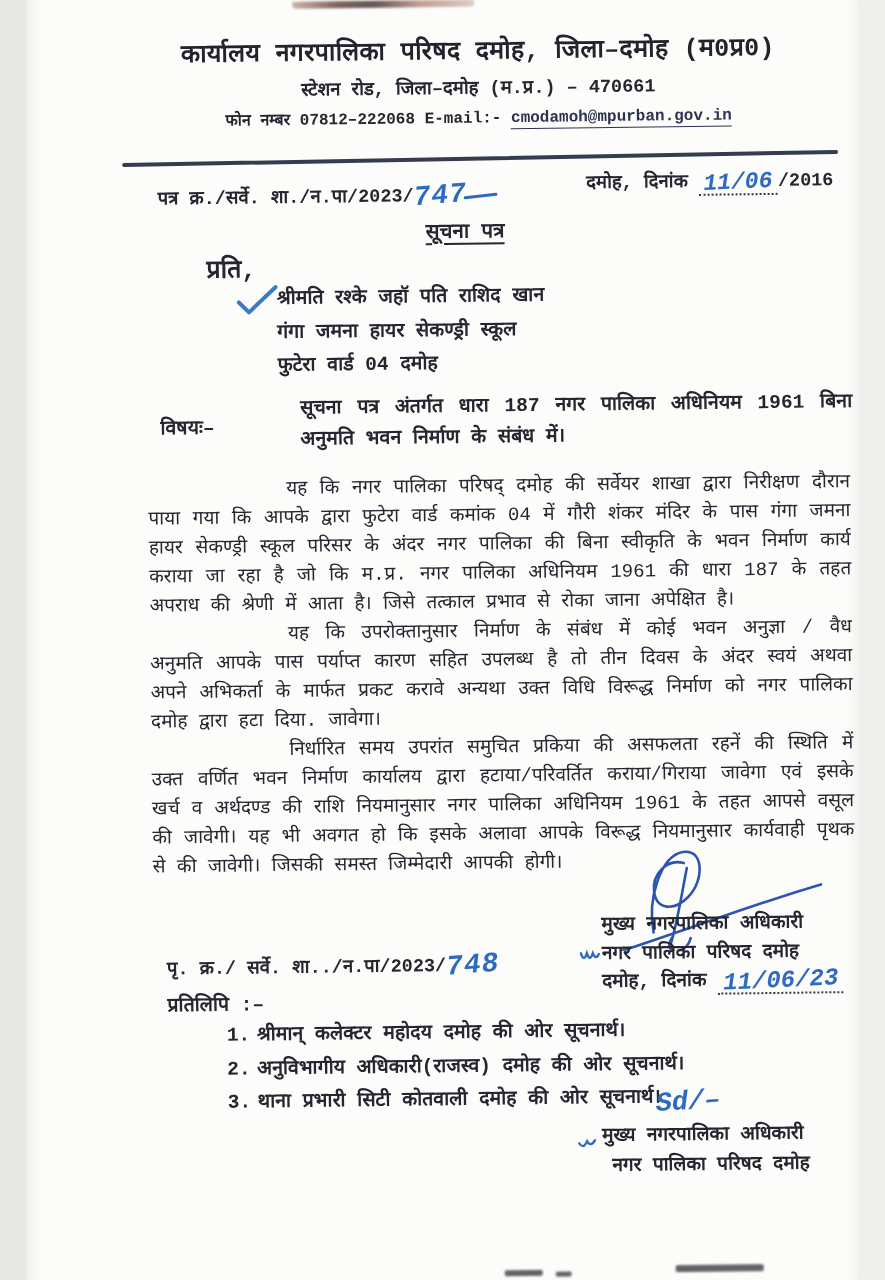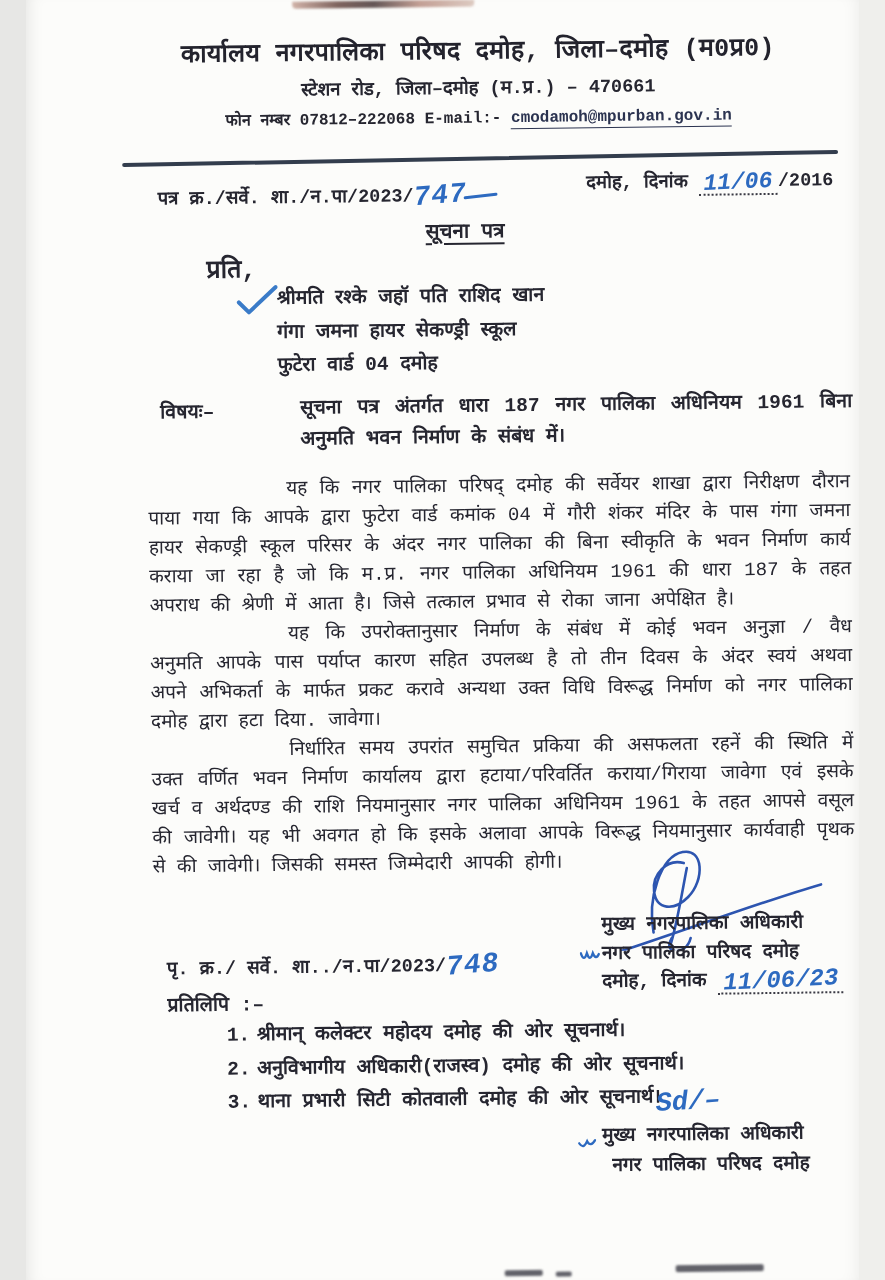--- a/index.html
+++ b/index.html
@@ -48,21 +48,21 @@
   .date-hw{font-size:23px;display:inline-block;transform:rotate(-2deg);line-height:1;vertical-align:-2px;}
 
   .notice-title{position:absolute;left:145px;top:216px;width:650px;text-align:center;
     font-size:20.5px;font-weight:700;}
   .notice-title span{text-decoration:underline;text-underline-offset:5px;}
 
   .prati{position:absolute;left:163px;top:248px;font-size:25px;font-weight:600;margin-left:48px;}
   .recipient{position:absolute;left:281px;top:281px;font-size:19.5px;font-weight:600;line-height:33.5px;}
   .check-icon{position:absolute;left:240px;top:282px;}
 
-  .subject-label{position:absolute;left:163px;top:394px;font-size:19.5px;font-weight:700;}
+  .subject-label{position:absolute;left:163px;top:410px;font-size:19.5px;font-weight:700;}
   .subject-text{position:absolute;left:303px;top:392px;width:552px;font-size:19.5px;font-weight:600;line-height:31px;text-align:justify;}
 
   .body-text{position:absolute;left:150px;top:473px;width:702px;font-size:19px;font-weight:500;
     line-height:29px;text-align:justify;}
   .body-text p{margin:0;text-indent:138px;}
 
   .sig-scribble{position:absolute;left:588px;top:843px;pointer-events:none;}
   .sig-block{position:absolute;left:598px;top:913px;font-size:19px;font-weight:600;line-height:28.5px;}
   .sig-org{position:relative;}
   .squiggle-icon{position:absolute;left:-22px;top:4px;}

